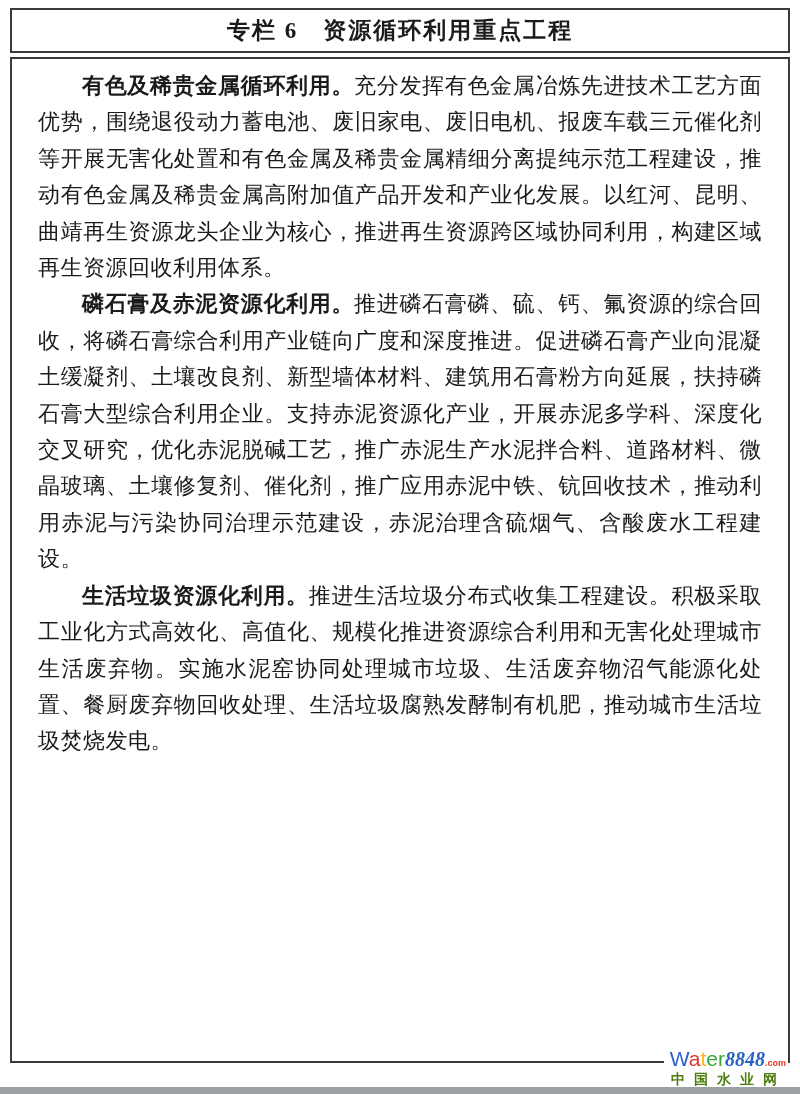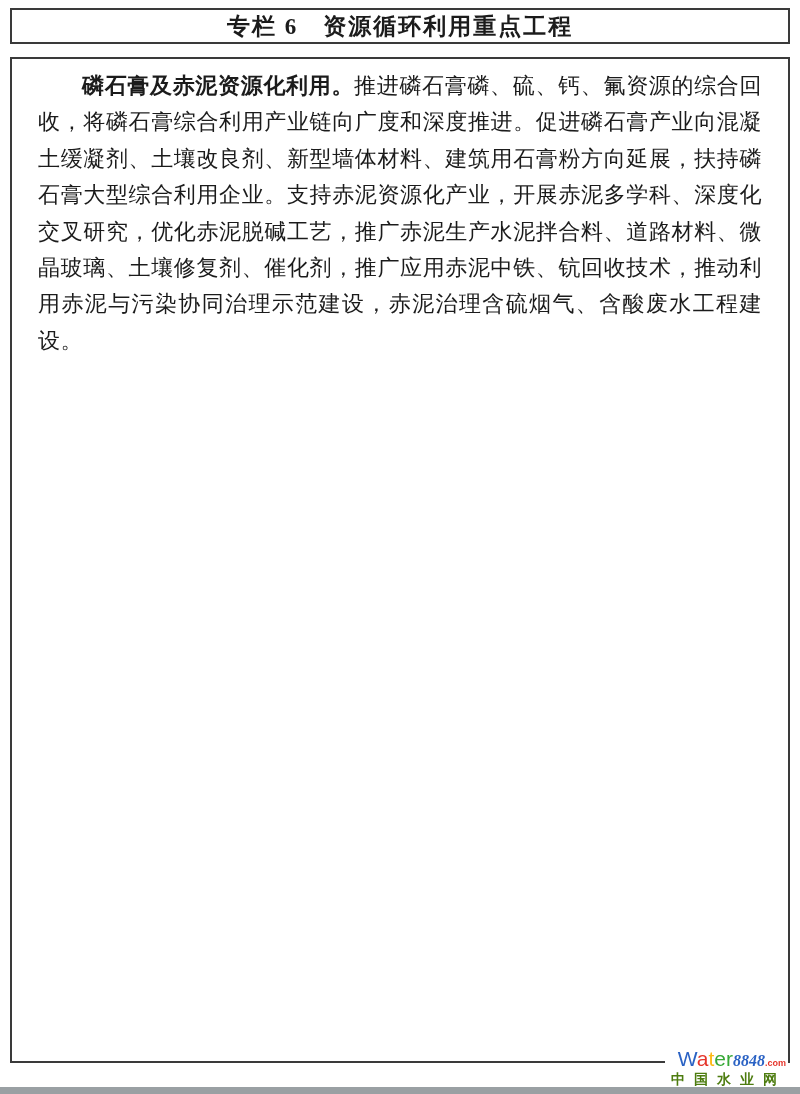--- a/index.html
+++ b/index.html
@@ -7,21 +7,21 @@
     --text:#1b1b1b;
     --strip:#9aa0a3;
   }
   html,body{margin:0;padding:0;}
   body{
     width:800px;height:1094px;position:relative;background:#ffffff;
     font-family:"Liberation Serif","DejaVu Serif",serif;
     color:var(--text);overflow:hidden;
   }
   .title-box{
-    position:absolute;left:10px;right:10px;top:8px;height:36px;
+    position:absolute;left:10px;right:10px;top:8px;height:45px;
     border:2px solid var(--border);box-sizing:border-box;
     display:flex;align-items:center;justify-content:center;
     background:#fff;
   }
   .title{
     font-size:23px;font-weight:bold;letter-spacing:2px;white-space:pre;
   }
   .body-box{
     position:absolute;left:10px;right:10px;top:57px;bottom:31px;
     border:2px solid var(--border);box-sizing:border-box;
@@ -37,41 +37,43 @@
   .watermark{
     position:absolute;right:12px;bottom:7px;
     text-align:right;background:#ffffff;padding:2px 2px 0 6px;
     line-height:1.05;z-index:5;
     font-family:"Liberation Sans","DejaVu Sans",sans-serif;
   }
   .wm-line1{white-space:nowrap;}
   .wm-water{font-weight:normal;font-size:21px;letter-spacing:0;}
   .wm-number{
     font-family:"Liberation Serif","DejaVu Serif",serif;
-    font-style:italic;font-size:16px;font-weight:bold;
+    font-style:italic;font-size:20px;font-weight:bold;
   }
   .wm-domain{font-size:9px;font-weight:bold;vertical-align:baseline;text-align:center;}
   .wm-subtitle{
     font-size:14px;font-weight:bold;letter-spacing:9px;
     margin-top:2px;white-space:nowrap;
   }
   .bottom-strip{
     position:absolute;left:0;right:0;bottom:0;height:7px;
     background:var(--strip);
   }
 </style>
 </head>
 <body>
 
 <div class="title-box">
   <div class="title">专栏 6　资源循环利用重点工程</div>
 </div>
 
 <div class="body-box">
+  <p><span class="lead">有色及稀贵金属循环利用。</span><span>充分发挥有色金属冶炼先进技术工艺方面优势，围绕退役动力蓄电池、废旧家电、废旧电机、报废车载三元催化剂等开展无害化处置和有色金属及稀贵金属精细分离提纯示范工程建设，推动有色金属及稀贵金属高附加值产品开发和产业化发展。以红河、昆明、曲靖再生资源龙头企业为核心，推进再生资源跨区域协同利用，构建区域再生资源回收利用体系。</span></p>
   <p><span class="lead">磷石膏及赤泥资源化利用。</span><span>推进磷石膏磷、硫、钙、氟资源的综合回收，将磷石膏综合利用产业链向广度和深度推进。促进磷石膏产业向混凝土缓凝剂、土壤改良剂、新型墙体材料、建筑用石膏粉方向延展，扶持磷石膏大型综合利用企业。支持赤泥资源化产业，开展赤泥多学科、深度化交叉研究，优化赤泥脱碱工艺，推广赤泥生产水泥拌合料、道路材料、微晶玻璃、土壤修复剂、催化剂，推广应用赤泥中铁、钪回收技术，推动利用赤泥与污染协同治理示范建设，赤泥治理含硫烟气、含酸废水工程建设。</span></p>
+  <p><span class="lead">生活垃圾资源化利用。</span><span>推进生活垃圾分布式收集工程建设。积极采取工业化方式高效化、高值化、规模化推进资源综合利用和无害化处理城市生活废弃物。实施水泥窑协同处理城市垃圾、生活废弃物沼气能源化处置、餐厨废弃物回收处理、生活垃圾腐熟发酵制有机肥，推动城市生活垃圾焚烧发电。</span></p>
 </div>
 
 <div class="watermark">
   <div class="wm-line1"><span class="wm-water"><span style="color: rgb(42, 98, 196);">W</span><span style="color: rgb(229, 53, 43);">a</span><span style="color: rgb(253, 184, 19);">t</span><span style="color: rgb(55, 168, 55);">e</span><span style="color: rgb(55, 168, 55);">r</span></span><span class="wm-number" style="color: rgb(42, 98, 196);">8848</span><span class="wm-domain" style="color: rgb(229, 53, 43);">.com</span></div>
   <div class="wm-subtitle" style="color: #4d7c0f;">中国水业网</div>
 </div>
 
 <div class="bottom-strip"></div>
 
 </body></html>

